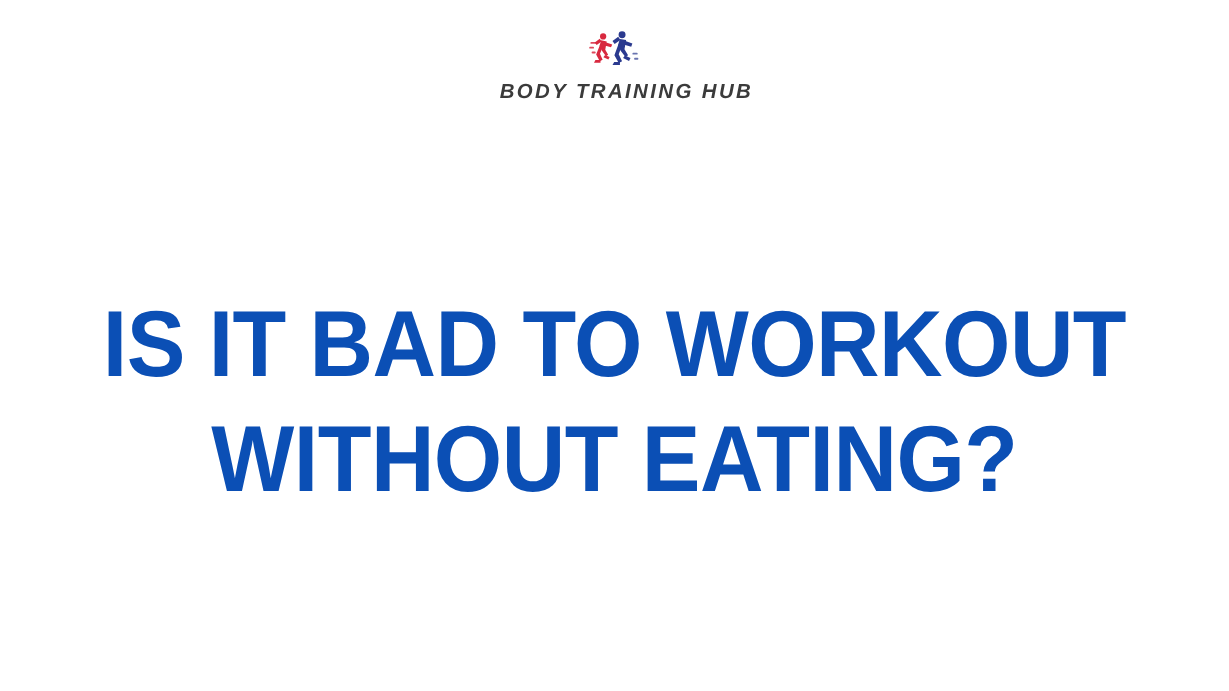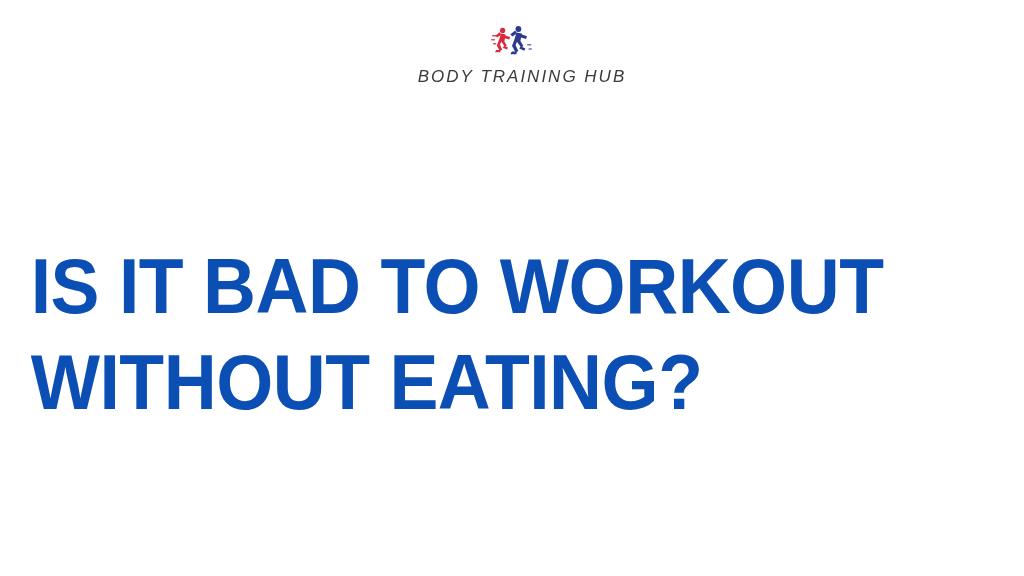--- a/index.html
+++ b/index.html
@@ -36,36 +36,36 @@
   .brand-mark {
     width: 44px;
     height: 38px;
     display: block;
     margin-bottom: 6px;
   }
 
   .brand-name {
     font-family: "Liberation Sans", sans-serif;
     font-style: italic;
-    font-weight: normal;
+    font-weight: bold;
     font-size: 17px;
     letter-spacing: 2.0px;
     color: #3b3b3b;
     white-space: nowrap;
     line-height: 1.1;
     margin-left: 20px;
   }
 
   
   .headline {
     position: absolute;
     top: 238px;
     left: 0;
     width: 1024px;
-    text-align: left;
+    text-align: center;
   }
 
   .headline-line {
     display: block;
     font-family: "Liberation Sans Narrow", "Liberation Sans", sans-serif;
     font-weight: bold;
     font-size: 78px;
     line-height: 96px;
     letter-spacing: -0.5px;
     color: #0b4fb5;

